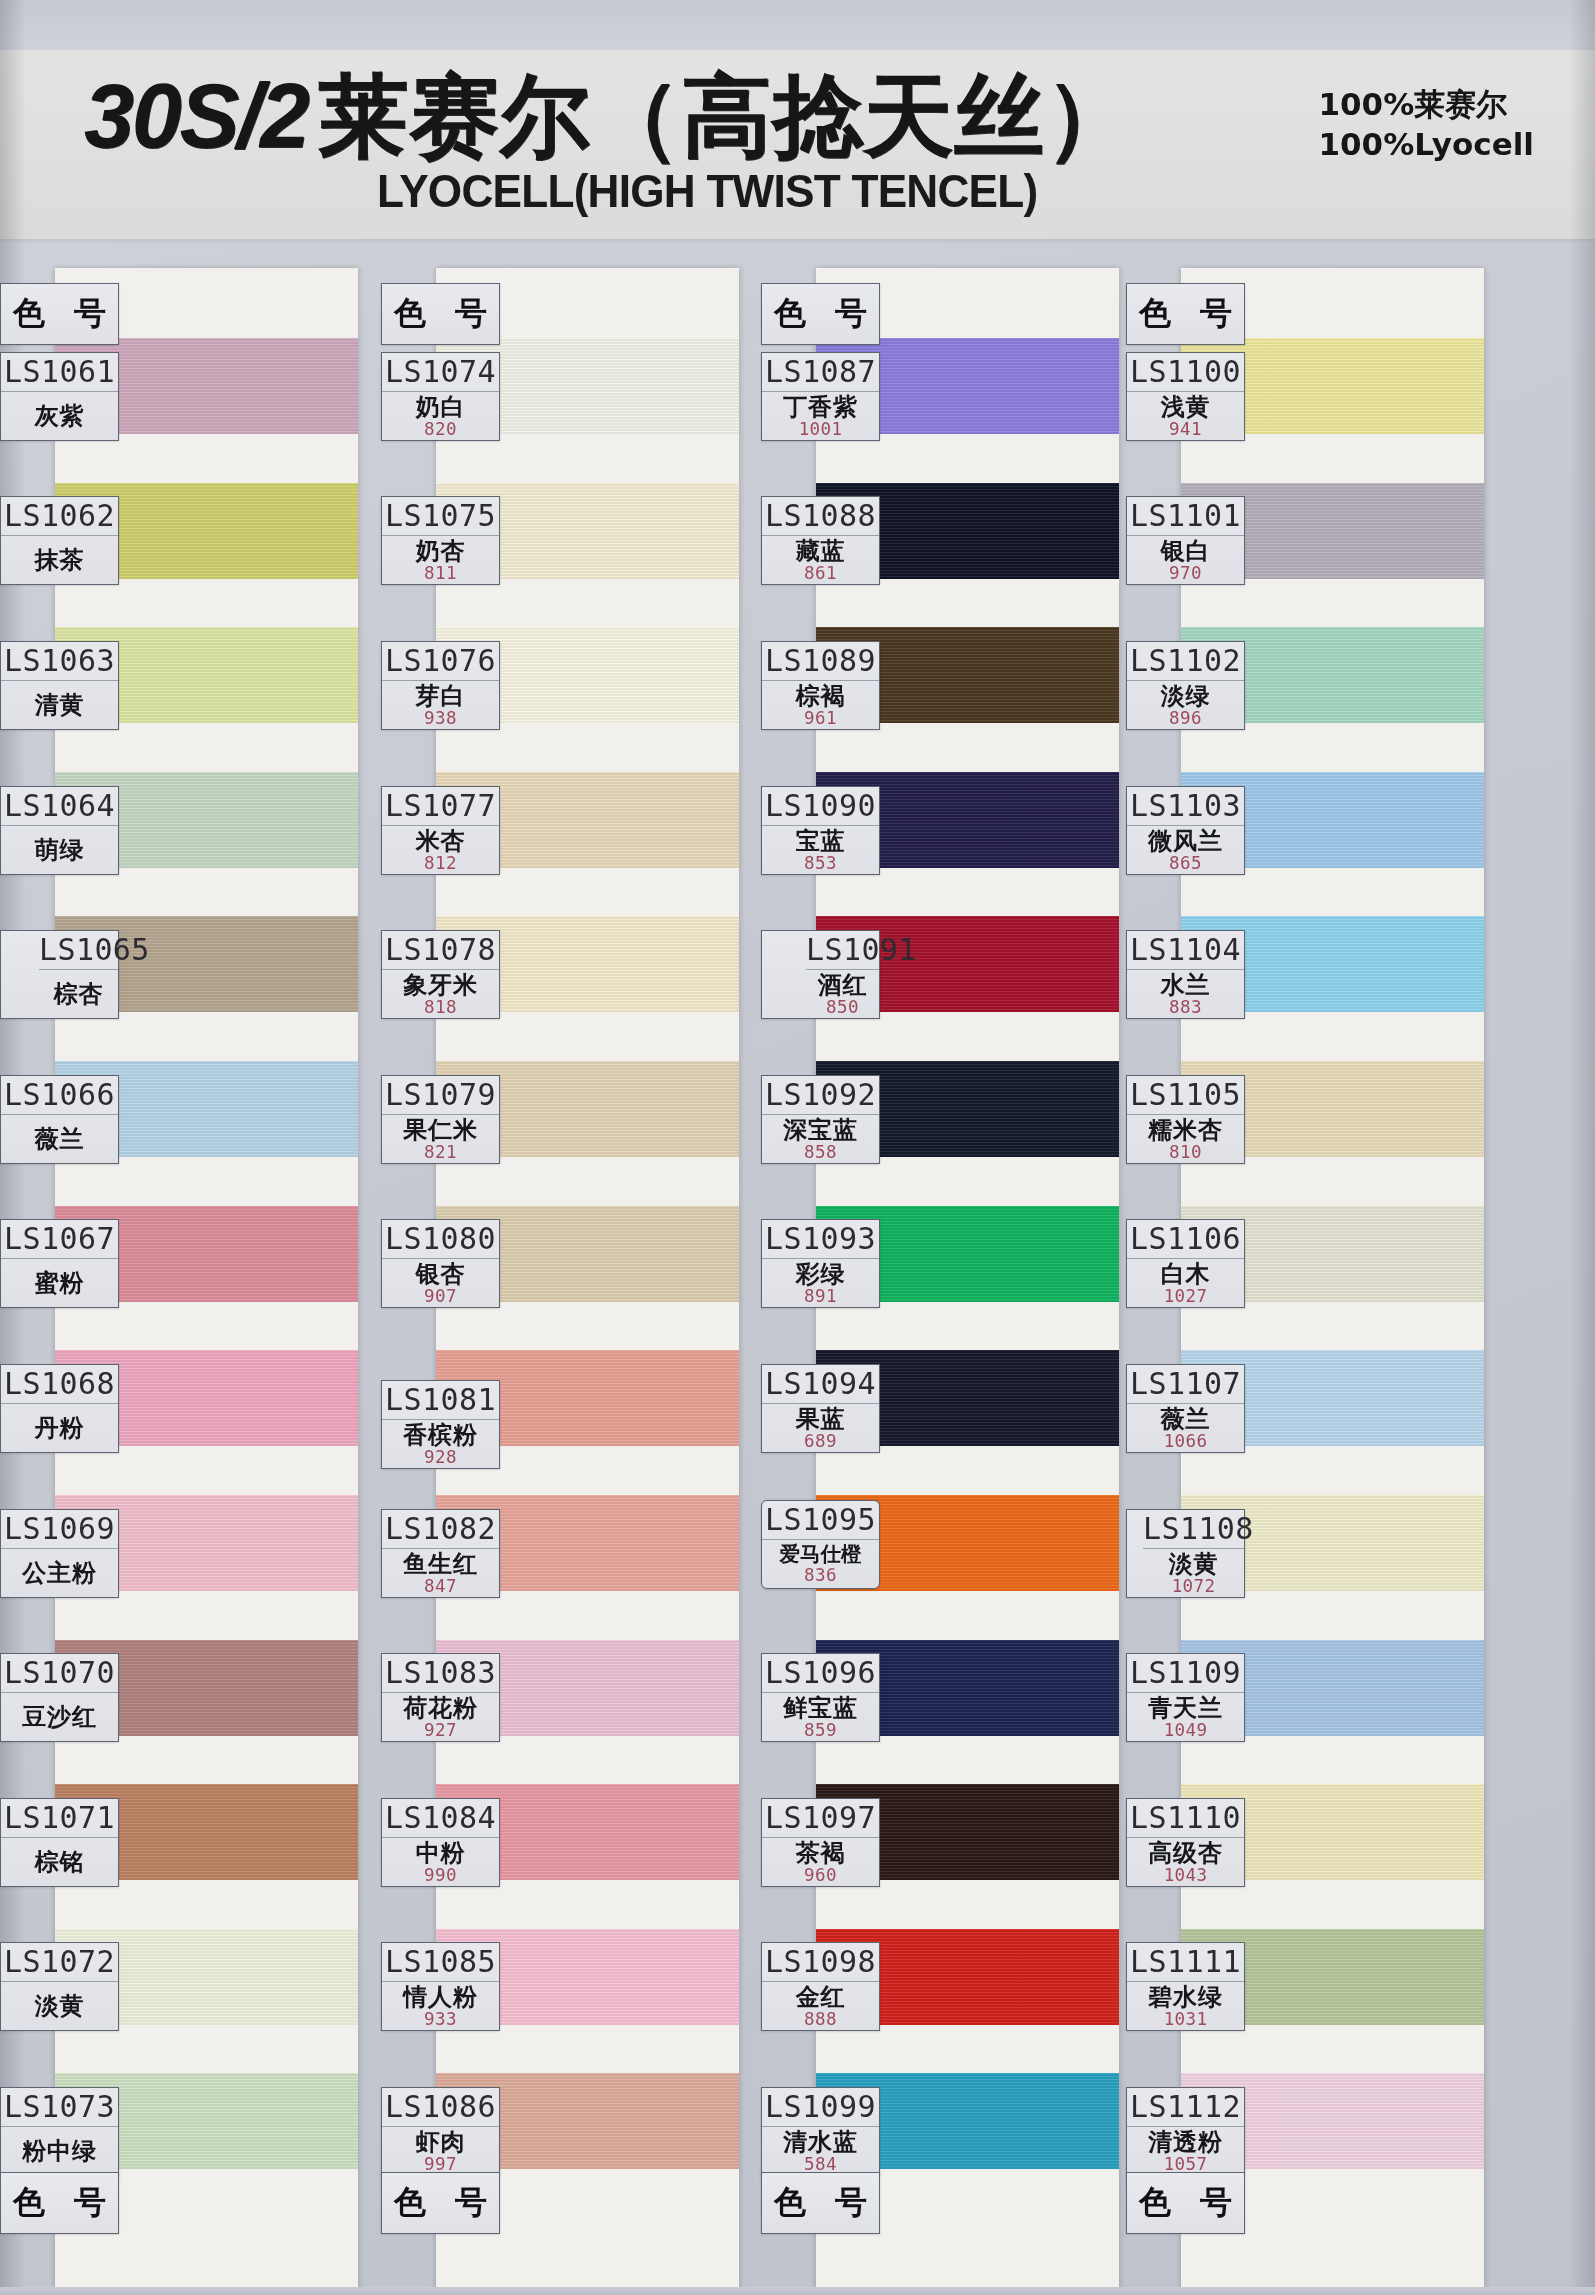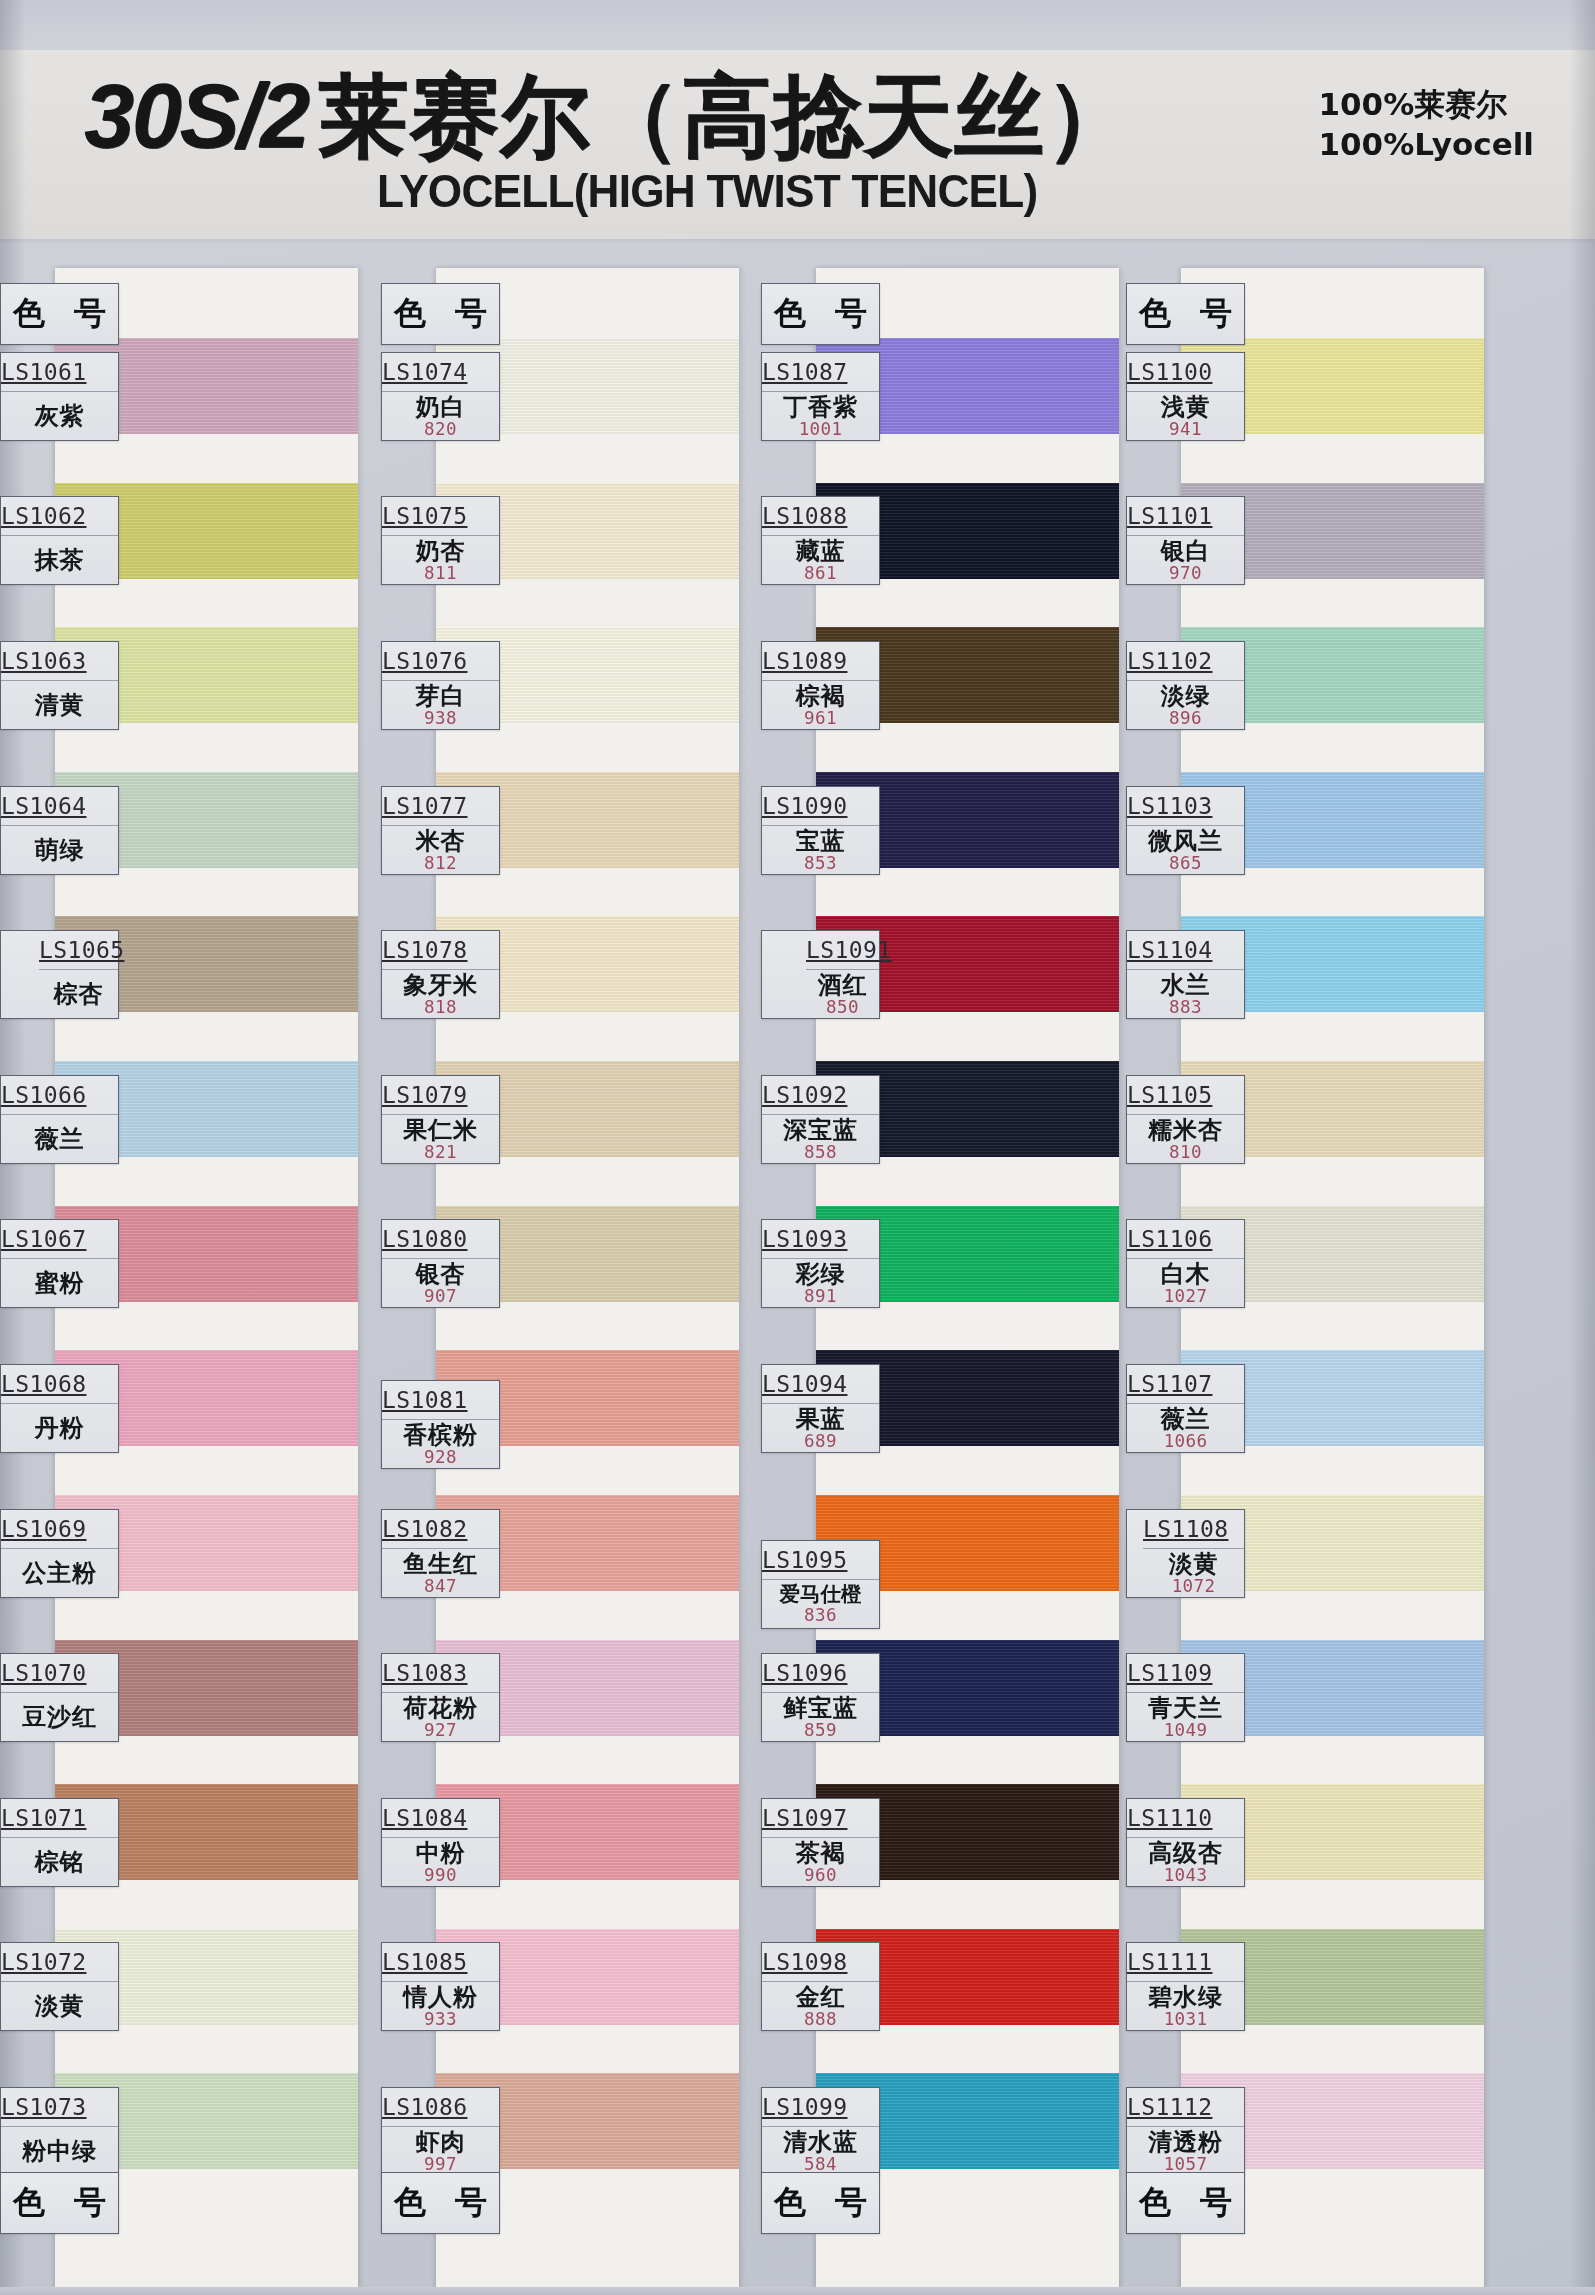--- a/index.html
+++ b/index.html
@@ -141,28 +141,27 @@
     width: 119px;
     background: linear-gradient(180deg,#e7e8ec 0%, #dfe1e6 100%);
     border: 1.5px solid #5d6370;
     box-sizing: border-box;
     z-index: 5;
     box-shadow: 0 0.8px 2.3px rgba(0,0,0,0.18);
   }
   .label-box .ls {
     height: 38px;
     line-height: 38px;
-    text-align: left;
+    text-align: center;
     font-family: "DejaVu Sans Mono", "Liberation Mono", monospace;
-    font-size: 23px;
+    font-size: 30px;
     letter-spacing: 0.4px;
     color: #2b2b31;
     border-bottom: 0.8px solid #9aa0ab;
     white-space: nowrap;
-    text-decoration: underline;
   }
   .label-box .nm-wrap {
     height: 47px;
     display: flex;
     flex-direction: column;
     align-items: center;
     justify-content: center;
     padding-top: 0.8px;
   }
   .label-box .nm {
@@ -532,21 +531,21 @@
             <div class="num">891</div>
           </div>
         </div>
         <div class="label-box" style="top: 1096px;">
           <div class="ls">LS1094</div>
           <div class="nm-wrap">
             <div class="nm">果蓝</div>
             <div class="num">689</div>
           </div>
         </div>
-        <div class="label-box" style="top: 1272px;">
+        <div class="label-box" style="top: 1232px; border-radius: 6px;">
           <div class="ls">LS1095</div>
           <div class="nm-wrap">
             <div class="nm sz4">爱马仕橙</div>
             <div class="num">836</div>
           </div>
         </div>
         <div class="label-box" style="top: 1385px;">
           <div class="ls">LS1096</div>
           <div class="nm-wrap">
             <div class="nm">鲜宝蓝</div>

